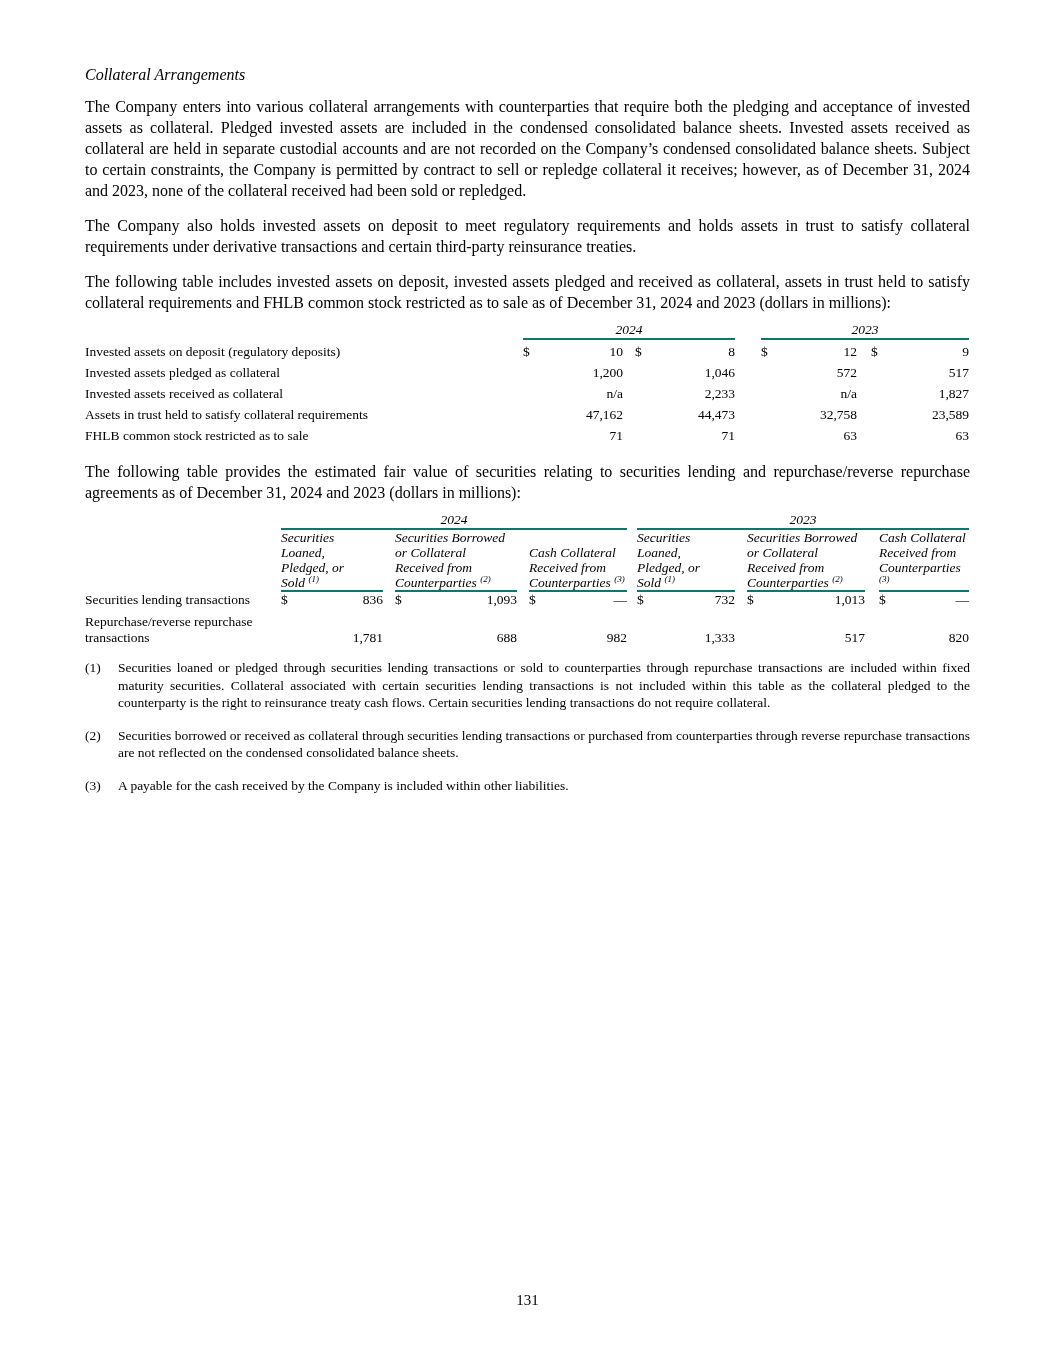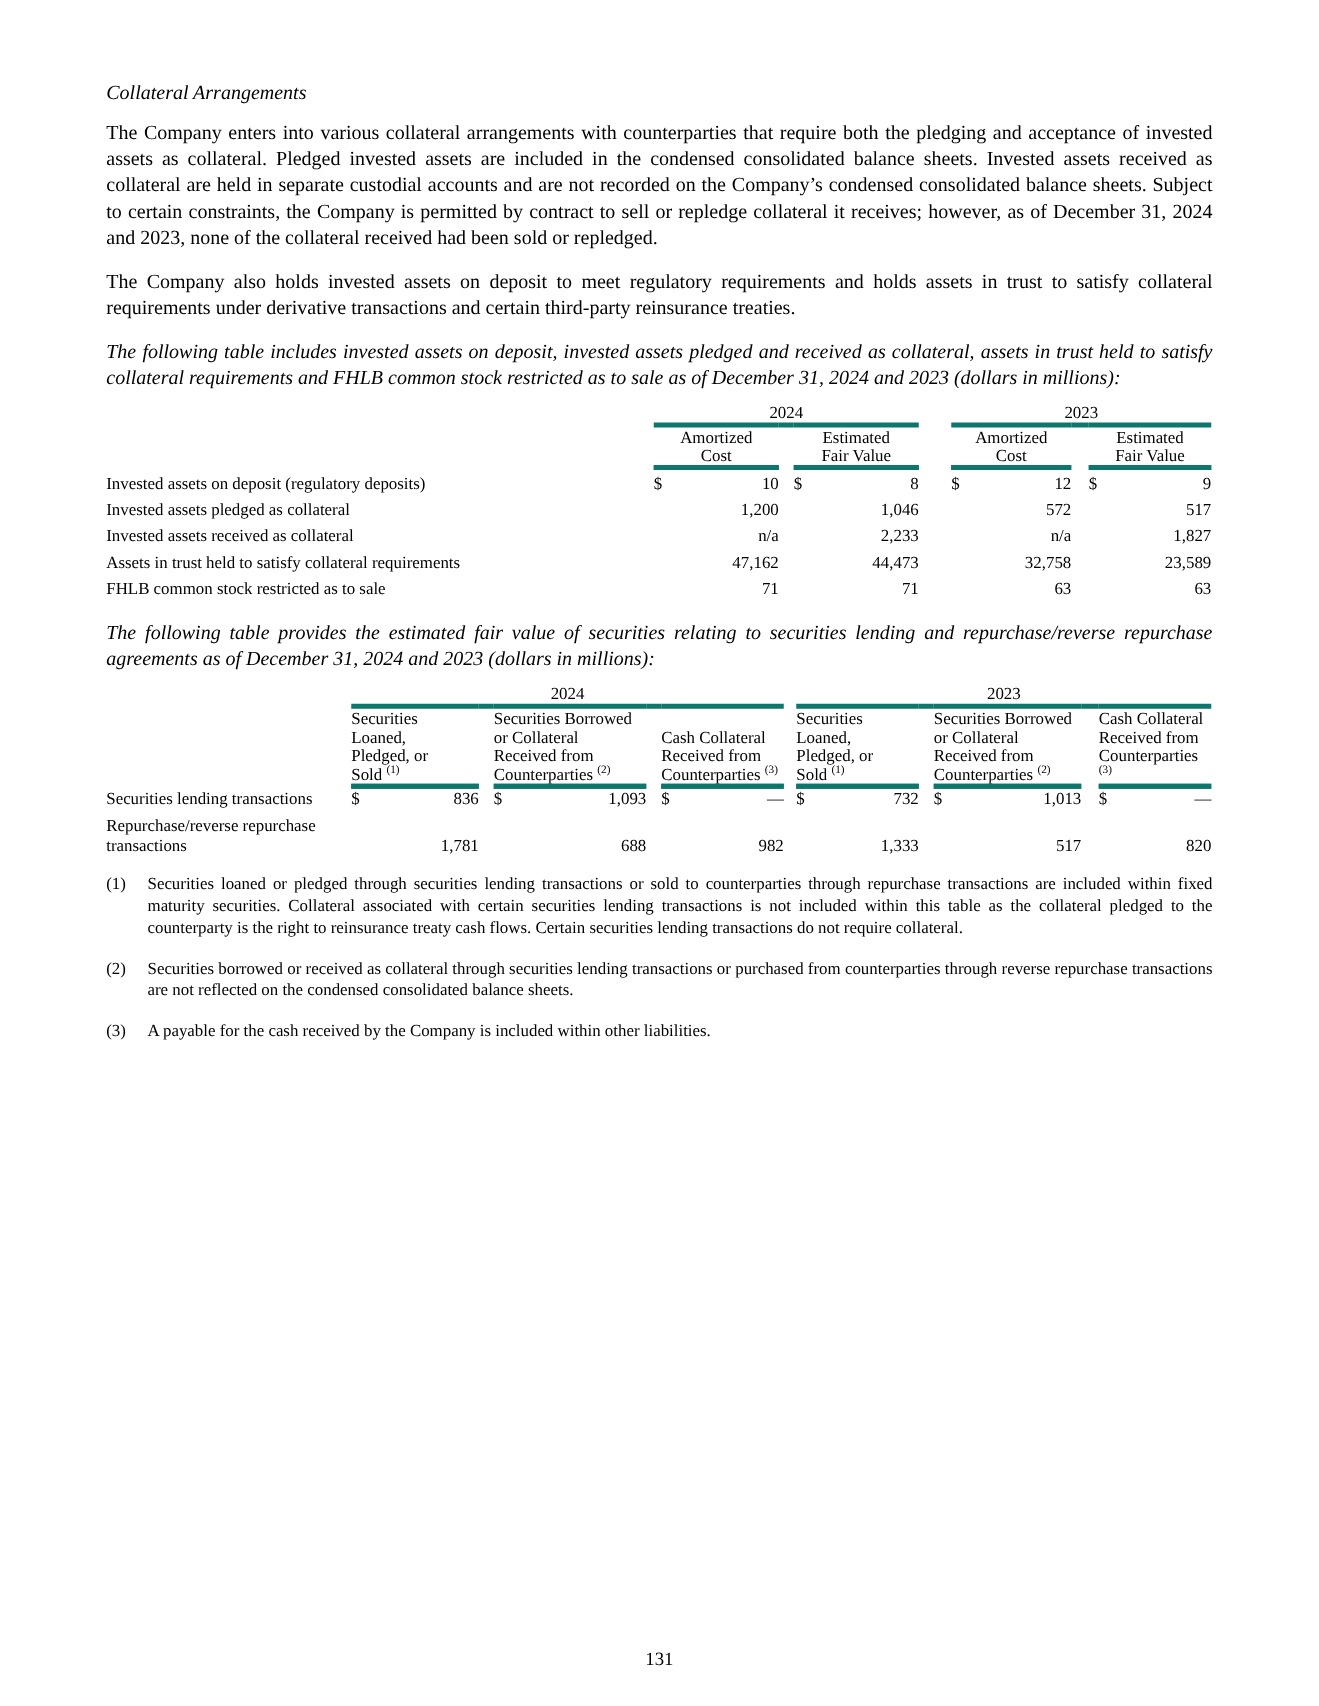--- a/index.html
+++ b/index.html
@@ -19,33 +19,33 @@
     font-size: 16px;
     line-height: 21px;
     margin: 0 0 11px 0;
   }
   .body-para {
     font-size: 16px;
     line-height: 21px;
     text-align: justify;
     margin: 0 0 14px 0;
   }
-  .para-gap { margin-bottom: 9px; font-style: italic; }
+  .para-gap { margin-bottom: 9px; }
 
   
   table.fin-table {
     border-collapse: collapse;
     table-layout: fixed;
     width: 884px;
     font-size: 13.5px;
     margin: 7px 0 0 0;
   }
   table.fin-table th { font-weight: normal; padding: 0; }
   table.fin-table td { padding: 0; }
-  .rule-b { border-bottom: 4px solid #0f766e; }
+  .rule-b { border-bottom: 2px solid #0f766e; font-style: italic; }
   .yr { text-align: center; padding-bottom: 2px; }
   .subhead {
     text-align: center;
     vertical-align: bottom;
     white-space: pre-line;
     line-height: 15px;
     padding: 4px 2px 3px 2px;
   }
   .colhead {
     text-align: left;
@@ -80,21 +80,21 @@
     font-size: 13.5px;
     line-height: 17.5px;
     text-align: justify;
     margin: 0 0 15px 0;
   }
   .fn-marker { width: 33px; flex: 0 0 33px; }
   .fn-text { flex: 1; }
 
   .page-number {
     position: absolute;
-    top: 1320px;
+    top: 1292px;
     left: 0;
     width: 100%;
     text-align: center;
     font-size: 15px;
   }
 </style>
 </head>
 <body>
 
 <div class="page">
@@ -115,34 +115,20 @@
         <col style="width:96px">
         <col style="width:14px">
         <col style="width:98px">
     </colgroup>
     <thead>
       <tr>
         <td></td>
         <th colspan="3" class="yr rule-b">2024</th>
         <td></td>
         <th colspan="3" class="yr rule-b">2023</th>
-      </tr>
-      <tr>
-        <td></td>
-        <th class="subhead rule-b">Amortized
-Cost</th>
-        <td></td>
-        <th class="subhead rule-b">Estimated
-Fair Value</th>
-        <td></td>
-        <th class="subhead rule-b">Amortized
-Cost</th>
-        <td></td>
-        <th class="subhead rule-b">Estimated
-Fair Value</th>
       </tr>
     </thead>
     <tbody>
       <tr>
         <td class="lbl">Invested assets on deposit (regulatory deposits)</td>
         <td class="numcell">
             <div class="cellflex">
               <span class="cur">$</span>
               <span class="val">10</span>
             </div>

